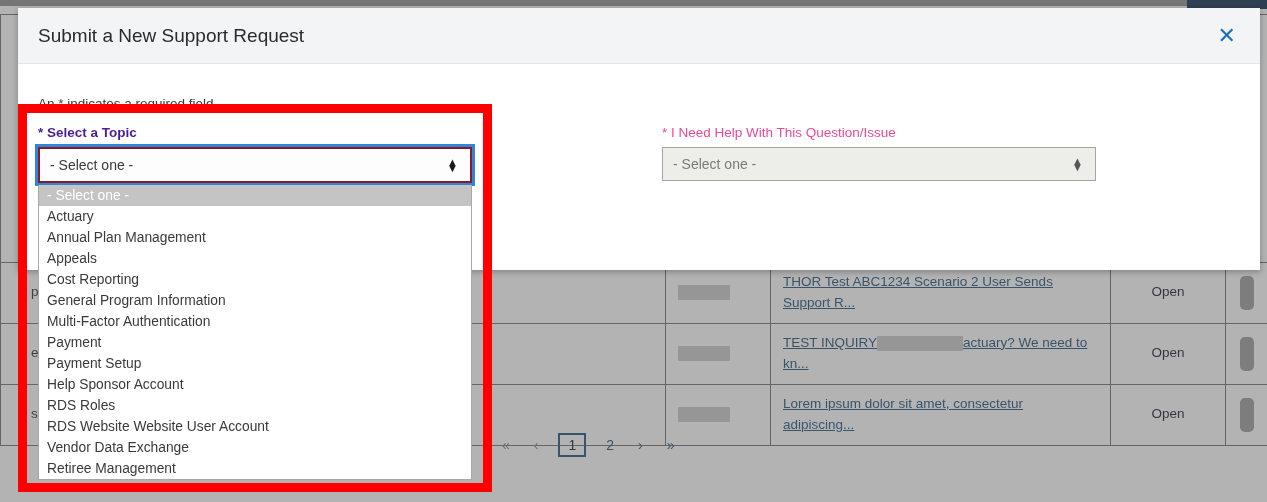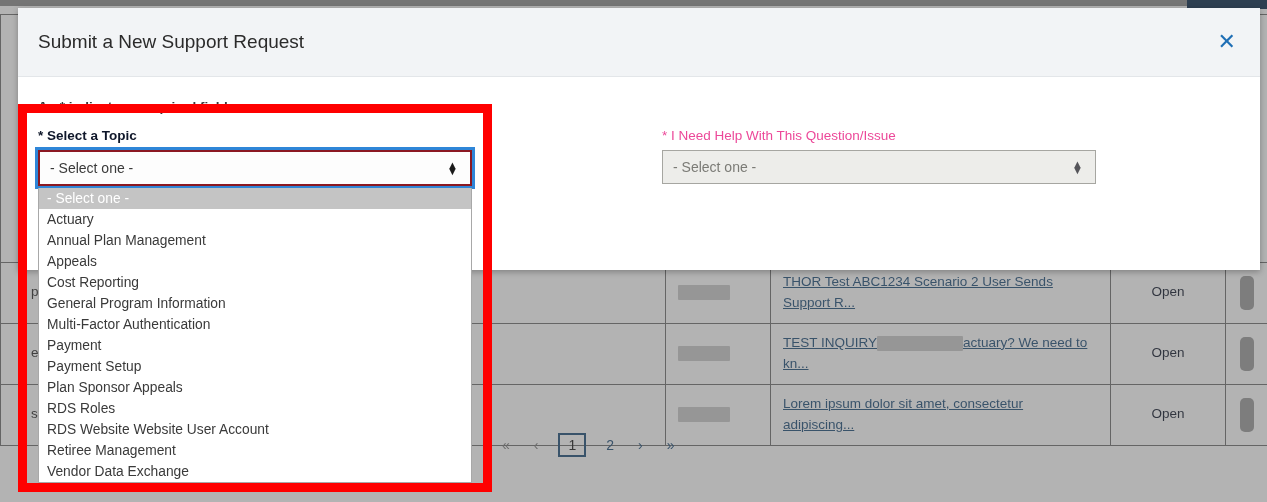--- a/index.html
+++ b/index.html
@@ -113,21 +113,21 @@
 
   
   .modal {
     position: absolute;
     left: 18px; top: 8px;
     width: 1242px; height: 262px;
     background: #ffffff;
     box-shadow: 0 2px 6px rgba(0,0,0,0.28);
   }
   .modal-header {
-    height: 69px;
+    height: 56px;
     background: #f2f4f6;
     border-bottom: 1px solid #e3e6e9;
     display: flex;
     align-items: center;
     justify-content: space-between;
     padding: 0 18px 0 20px;
   }
   .modal-title {
     font-size: 19px;
     color: #2b2b2b;
@@ -143,34 +143,33 @@
     border: none;
     font-family: "Liberation Sans", sans-serif;
   }
   .modal-body {
     padding: 22px 20px 0 20px;
     position: relative;
   }
   .required-note {
     font-size: 13.5px;
     color: #3a3a3a;
-    margin: 0 0 14px 0;
-    font-weight: bold;
+    margin: 10px 0 14px 0;
   }
 
   .form-cols {
     display: flex;
     gap: 0;
   }
   .form-col-left { width: 604px; }
   .form-col-right { width: 460px; padding-left: 20px;}
 
   .field-label {
     font-size: 13.5px;
-    color: #0f172a;
+    color: #4c1d95;
     margin-bottom: 7px;
     display: block;
   }
   .field-label.strong { font-weight: bold; }
 
   
   .select-wrap { position: relative; width: 434px; }
   .select-box {
     width: 434px;
     height: 36px;
@@ -366,25 +365,25 @@
             <ul class="option-list">
               <li class="selected">- Select one -</li>
               <li>Actuary</li>
               <li>Annual Plan Management</li>
               <li>Appeals</li>
               <li>Cost Reporting</li>
               <li>General Program Information</li>
               <li>Multi-Factor Authentication</li>
               <li>Payment</li>
               <li>Payment Setup</li>
-              <li>Plan Sponsor Appeals</li>
+              <li>Help Sponsor Account</li>
               <li>RDS Roles</li>
               <li>RDS Website Website User Account</li>
+              <li>Vendor Data Exchange</li>
               <li>Retiree Management</li>
-              <li>Vendor Data Exchange</li>
             </ul>
           </div>
         </div>
 
         <div class="form-col-right">
           <label class="field-label label-right">* I Need Help With This Question/Issue</label>
           <div class="select-disabled">
             <span class="txt">- Select one -</span>
             <span class="spinner-ico">
               <span>▲</span>

